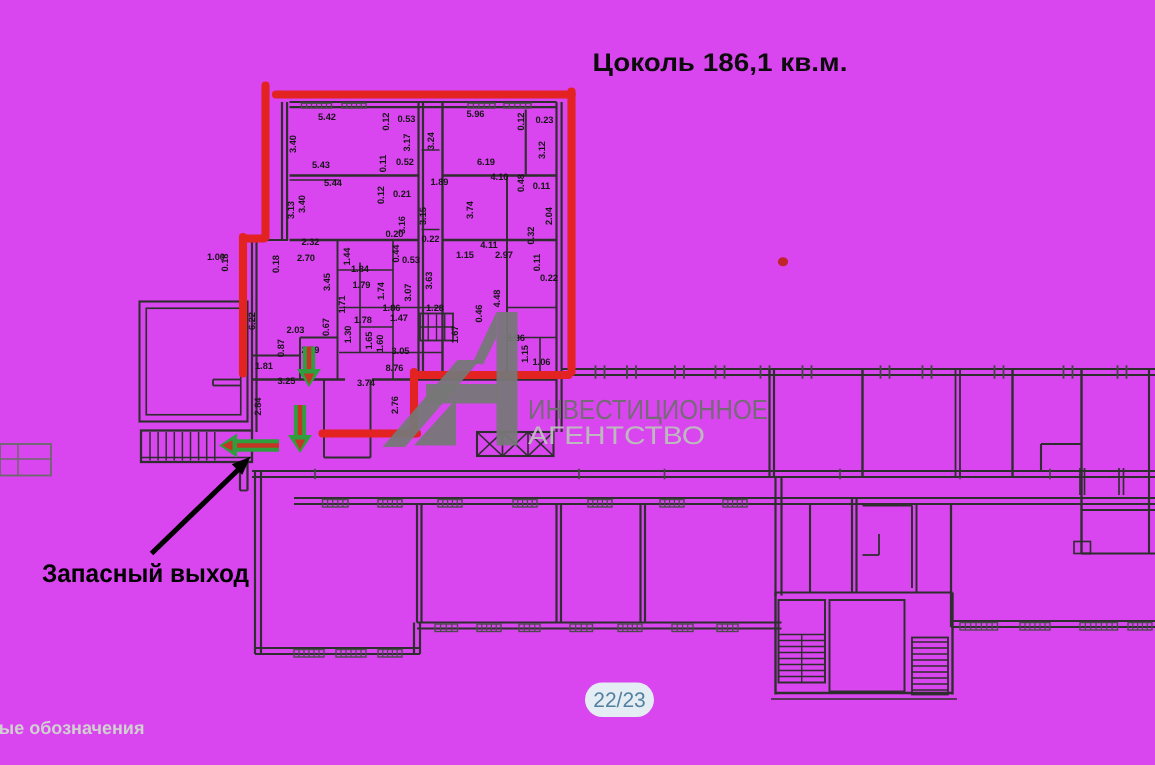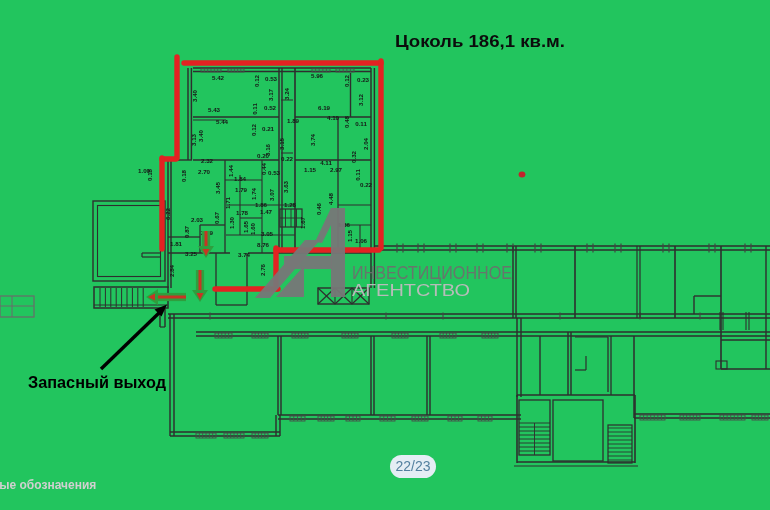--- a/index.html
+++ b/index.html
@@ -1,14 +1,14 @@
 <!DOCTYPE html>
 <html><head><meta charset="utf-8"><style>
 html,body{margin:0;padding:0;background:#fff;}
-.page{position:relative;width:770px;height:510px;background:#22c55e;overflow:hidden;font-family:"Liberation Sans", sans-serif;}
+.page{position:relative;width:770px;height:510px;background:#d946ef;overflow:hidden;font-family:"Liberation Sans", sans-serif;}
 </style></head><body>
 <div class="page">
 <svg width="770" height="510" viewBox="0 0 770 510" xmlns="http://www.w3.org/2000/svg">
 
 <g>
         <text x="395" y="47" font-size="17" font-weight="700" fill="#0c0c0c" textLength="170" lengthAdjust="spacingAndGlyphs" font-family="Liberation Sans, sans-serif">Цоколь 186,1 кв.м.</text>
       </g>
 
 <g>
         <line x1="193" y1="68" x2="371" y2="68" stroke="#2e2e2e" stroke-width="1.45"></line>

